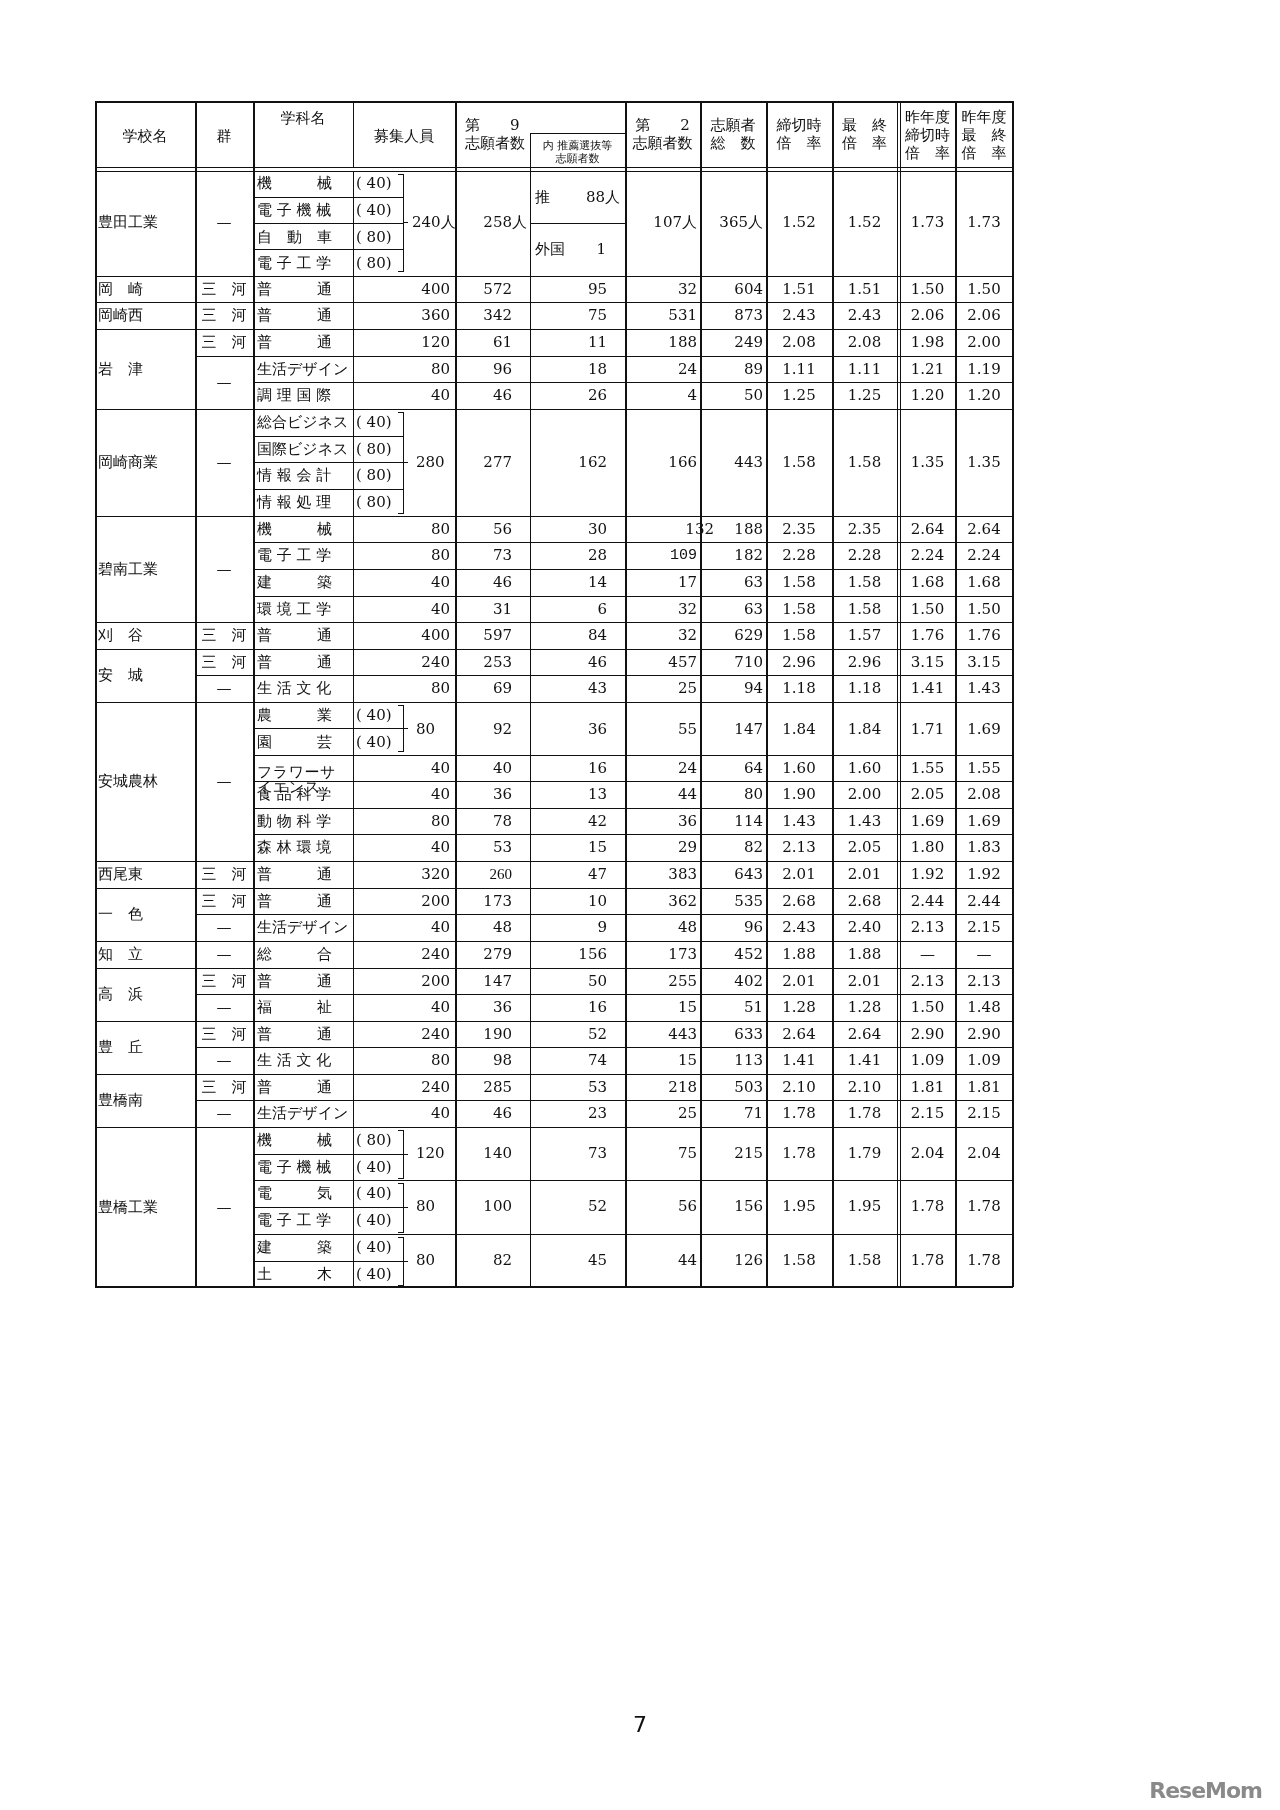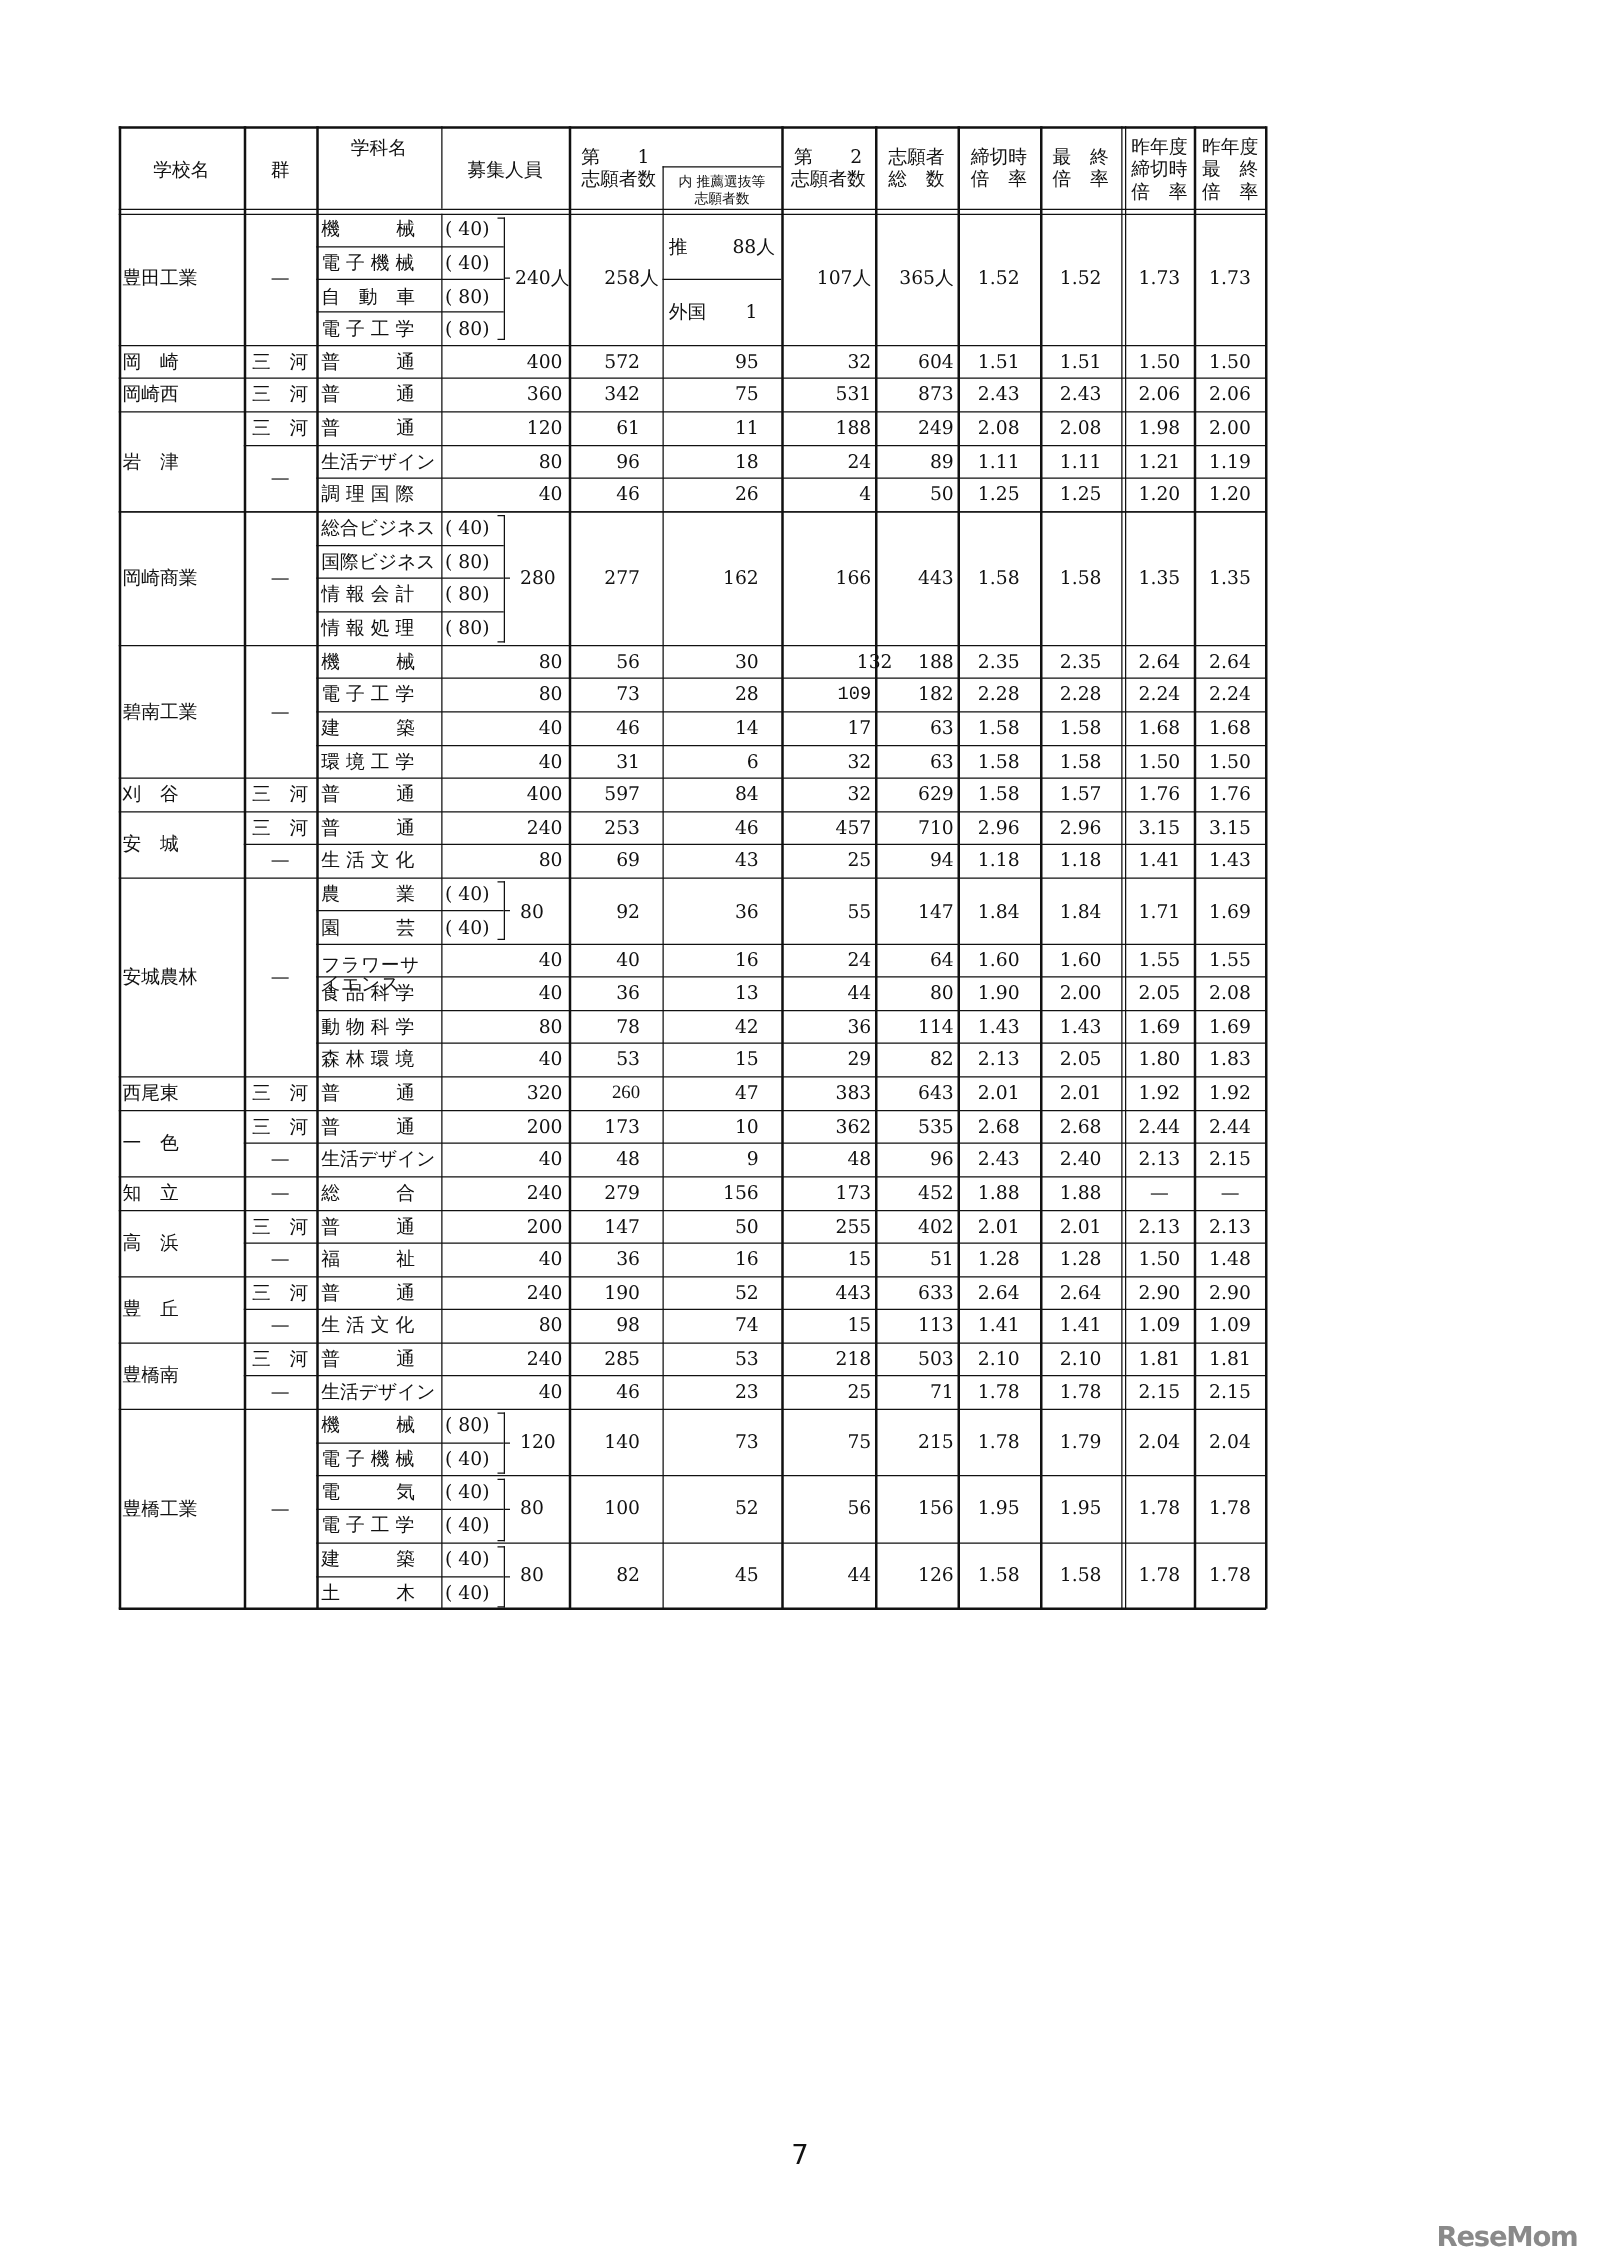--- a/index.html
+++ b/index.html
@@ -23,21 +23,21 @@
 </head>
 <body>
 
 <div class="page" id="page">
 
   <div>
     <div class="hd c" style="left:95px;width:100px;top:127px;">学校名</div>
     <div class="hd c" style="left:195px;width:58px;top:127px;">群</div>
     <div class="hd c" style="left:253px;width:100px;top:109px;">学科名</div>
     <div class="hd c" style="left:353px;width:102px;top:127px;">募集人員</div>
-    <div class="hd l" style="left:465px;top:116px;">第　　1</div>
+    <div class="hd l" style="left:465px;top:116px;">第　　9</div>
     <div class="hd l" style="left:465px;top:134px;">志願者数</div>
     <div class="hd c small" style="left:530px;width:95px;top:139px;line-height:13px;">内 推薦選抜等</div>
     <div class="hd c small" style="left:530px;width:95px;top:152px;line-height:13px;">志願者数</div>
     <div class="hd c" style="left:625px;width:75px;top:116px;">第　　2</div>
     <div class="hd c" style="left:625px;width:75px;top:134px;">志願者数</div>
     <div class="hd c" style="left:700px;width:66px;top:116px;">志願者</div>
     <div class="hd c" style="left:700px;width:66px;top:134px;">総　数</div>
     <div class="hd c" style="left:766px;width:66px;top:116px;">締切時</div>
     <div class="hd c" style="left:766px;width:66px;top:134px;">倍　率</div>
     <div class="hd c" style="left:832px;width:65px;top:116px;">最　終</div>

